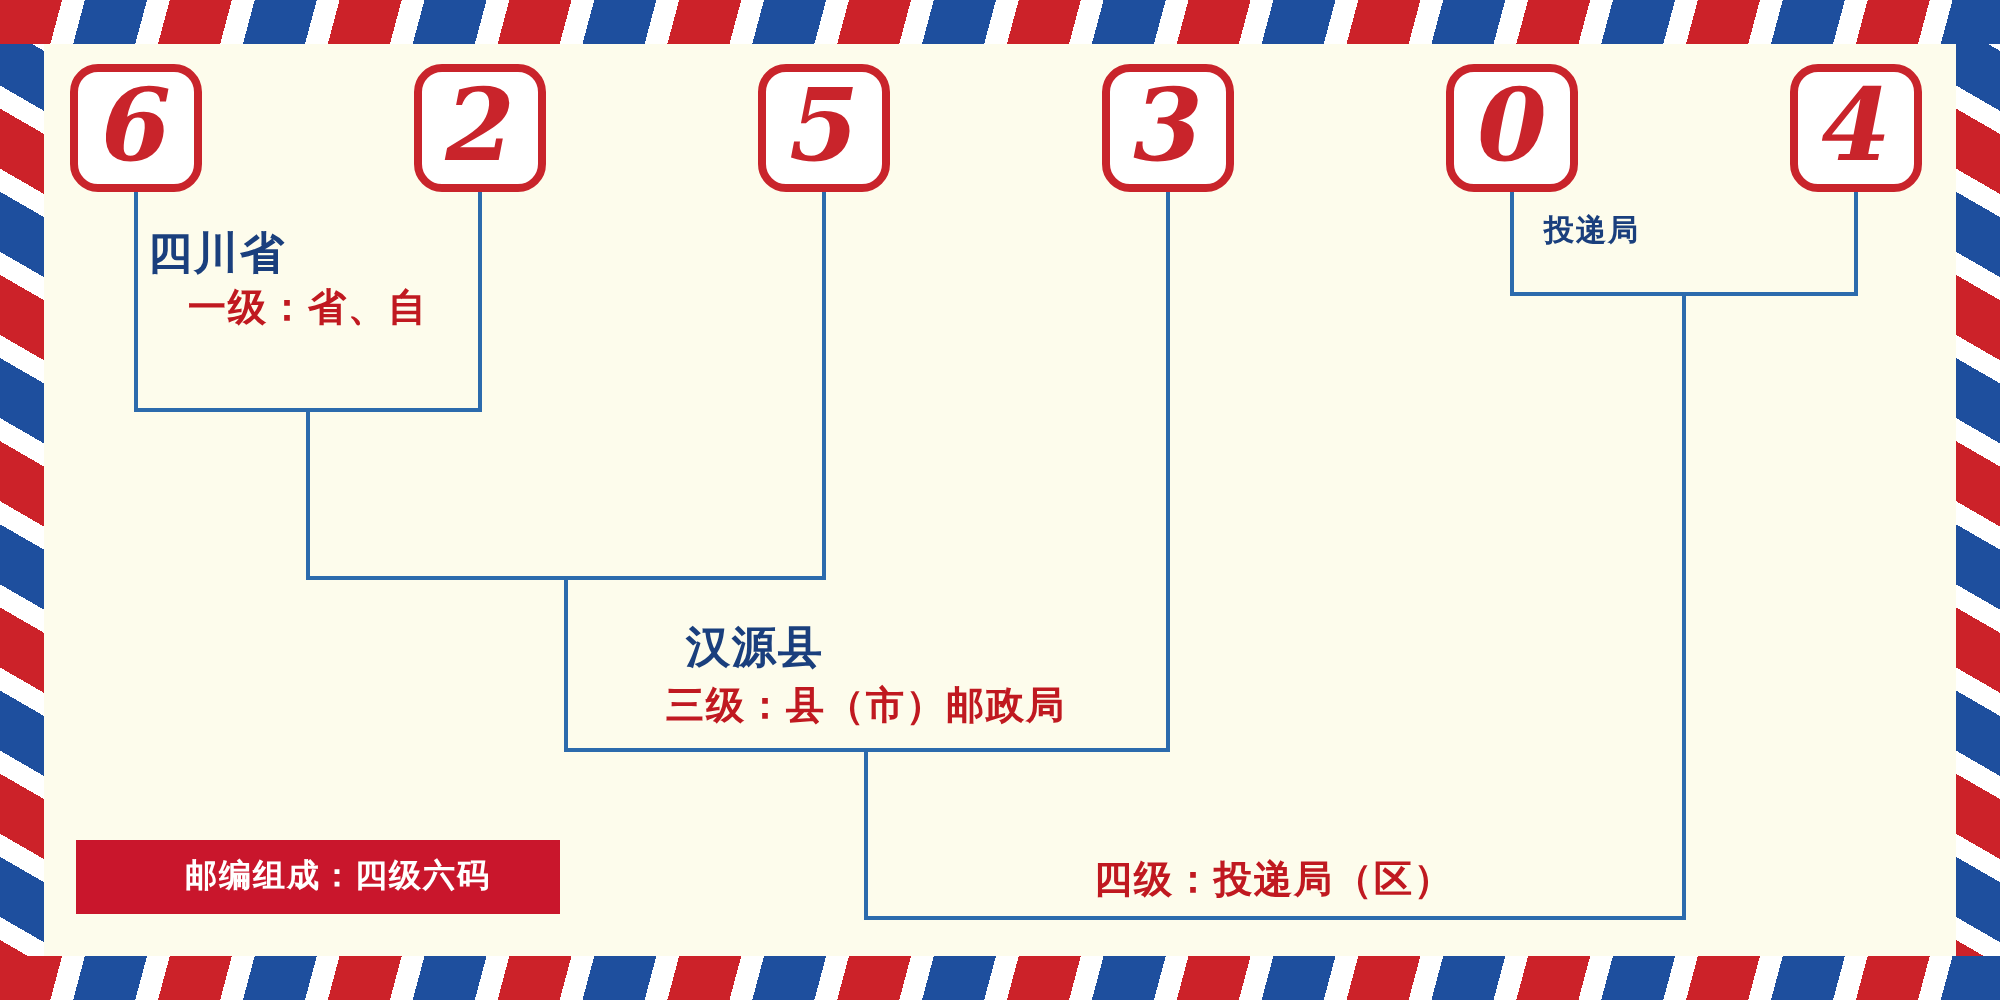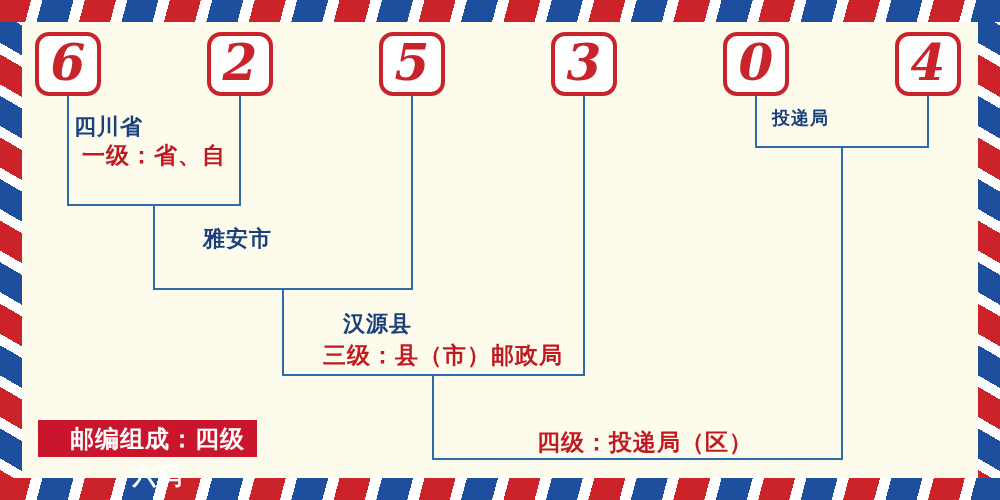--- a/index.html
+++ b/index.html
@@ -57,40 +57,40 @@
 
   
   .place {
     position: absolute;
     font-size: 22px;
     font-weight: bold;
     color: var(--place-navy);
     white-space: nowrap;
     letter-spacing: 1px;
   }
-  .place.small { font-size: 18px; }
+  .place.small { font-size: 15px; }
   .desc {
     position: absolute;
-    font-size: 23px;
+    font-size: 19px;
     font-weight: bold;
     color: var(--desc-red);
     text-align: center;
     white-space: nowrap;
     letter-spacing: 1px;
   }
   .desc .desc-line { display: block; line-height: 26px; white-space: nowrap; }
 
   
   .badge {
     position: absolute;
     left: 38px; top: 420px;
-    width: 219px; height: 37px;
+    width: 242px; height: 37px;
     background: var(--badge-bg);
     color: var(--badge-text);
-    font-size: 24px;
+    font-size: 16px;
     font-weight: bold;
     text-align: center;
     line-height: 37px;
     letter-spacing: 1px;
     padding-left: 20px;
   }
 </style>
 </head>
 <body>
 
@@ -140,21 +140,20 @@
   <div class="line" style="left:432px; top:458px; width:411px; height:2px"></div>
   <div class="line" style="left:841px; top:148px; width:2px;   height:312px"></div>
 
   <div class="place small" style="left:772px; top:106px; width:140px">投递局</div>
 
   <div class="place" style="left:74px; top:112px; width:160px">四川省</div>
   <div class="desc" style="left:64px; top:142px; width:180px">
     <span class="desc-line">一级：省、自</span>
   </div>
 
-  <div class="place" style="left:203px; top:224px; width:160px">雅安市</div>
 
   <div class="place" style="left:343px; top:309px; width:180px">汉源县</div>
   <div class="desc" style="left:323px; top:340px; width:220px">三级：县（市）邮政局</div>
 
   <div class="desc" style="left:537px; top:427px; width:200px">四级：投递局（区）</div>
 
   <div class="badge">邮编组成：四级六码</div>
 
 </div>
 

